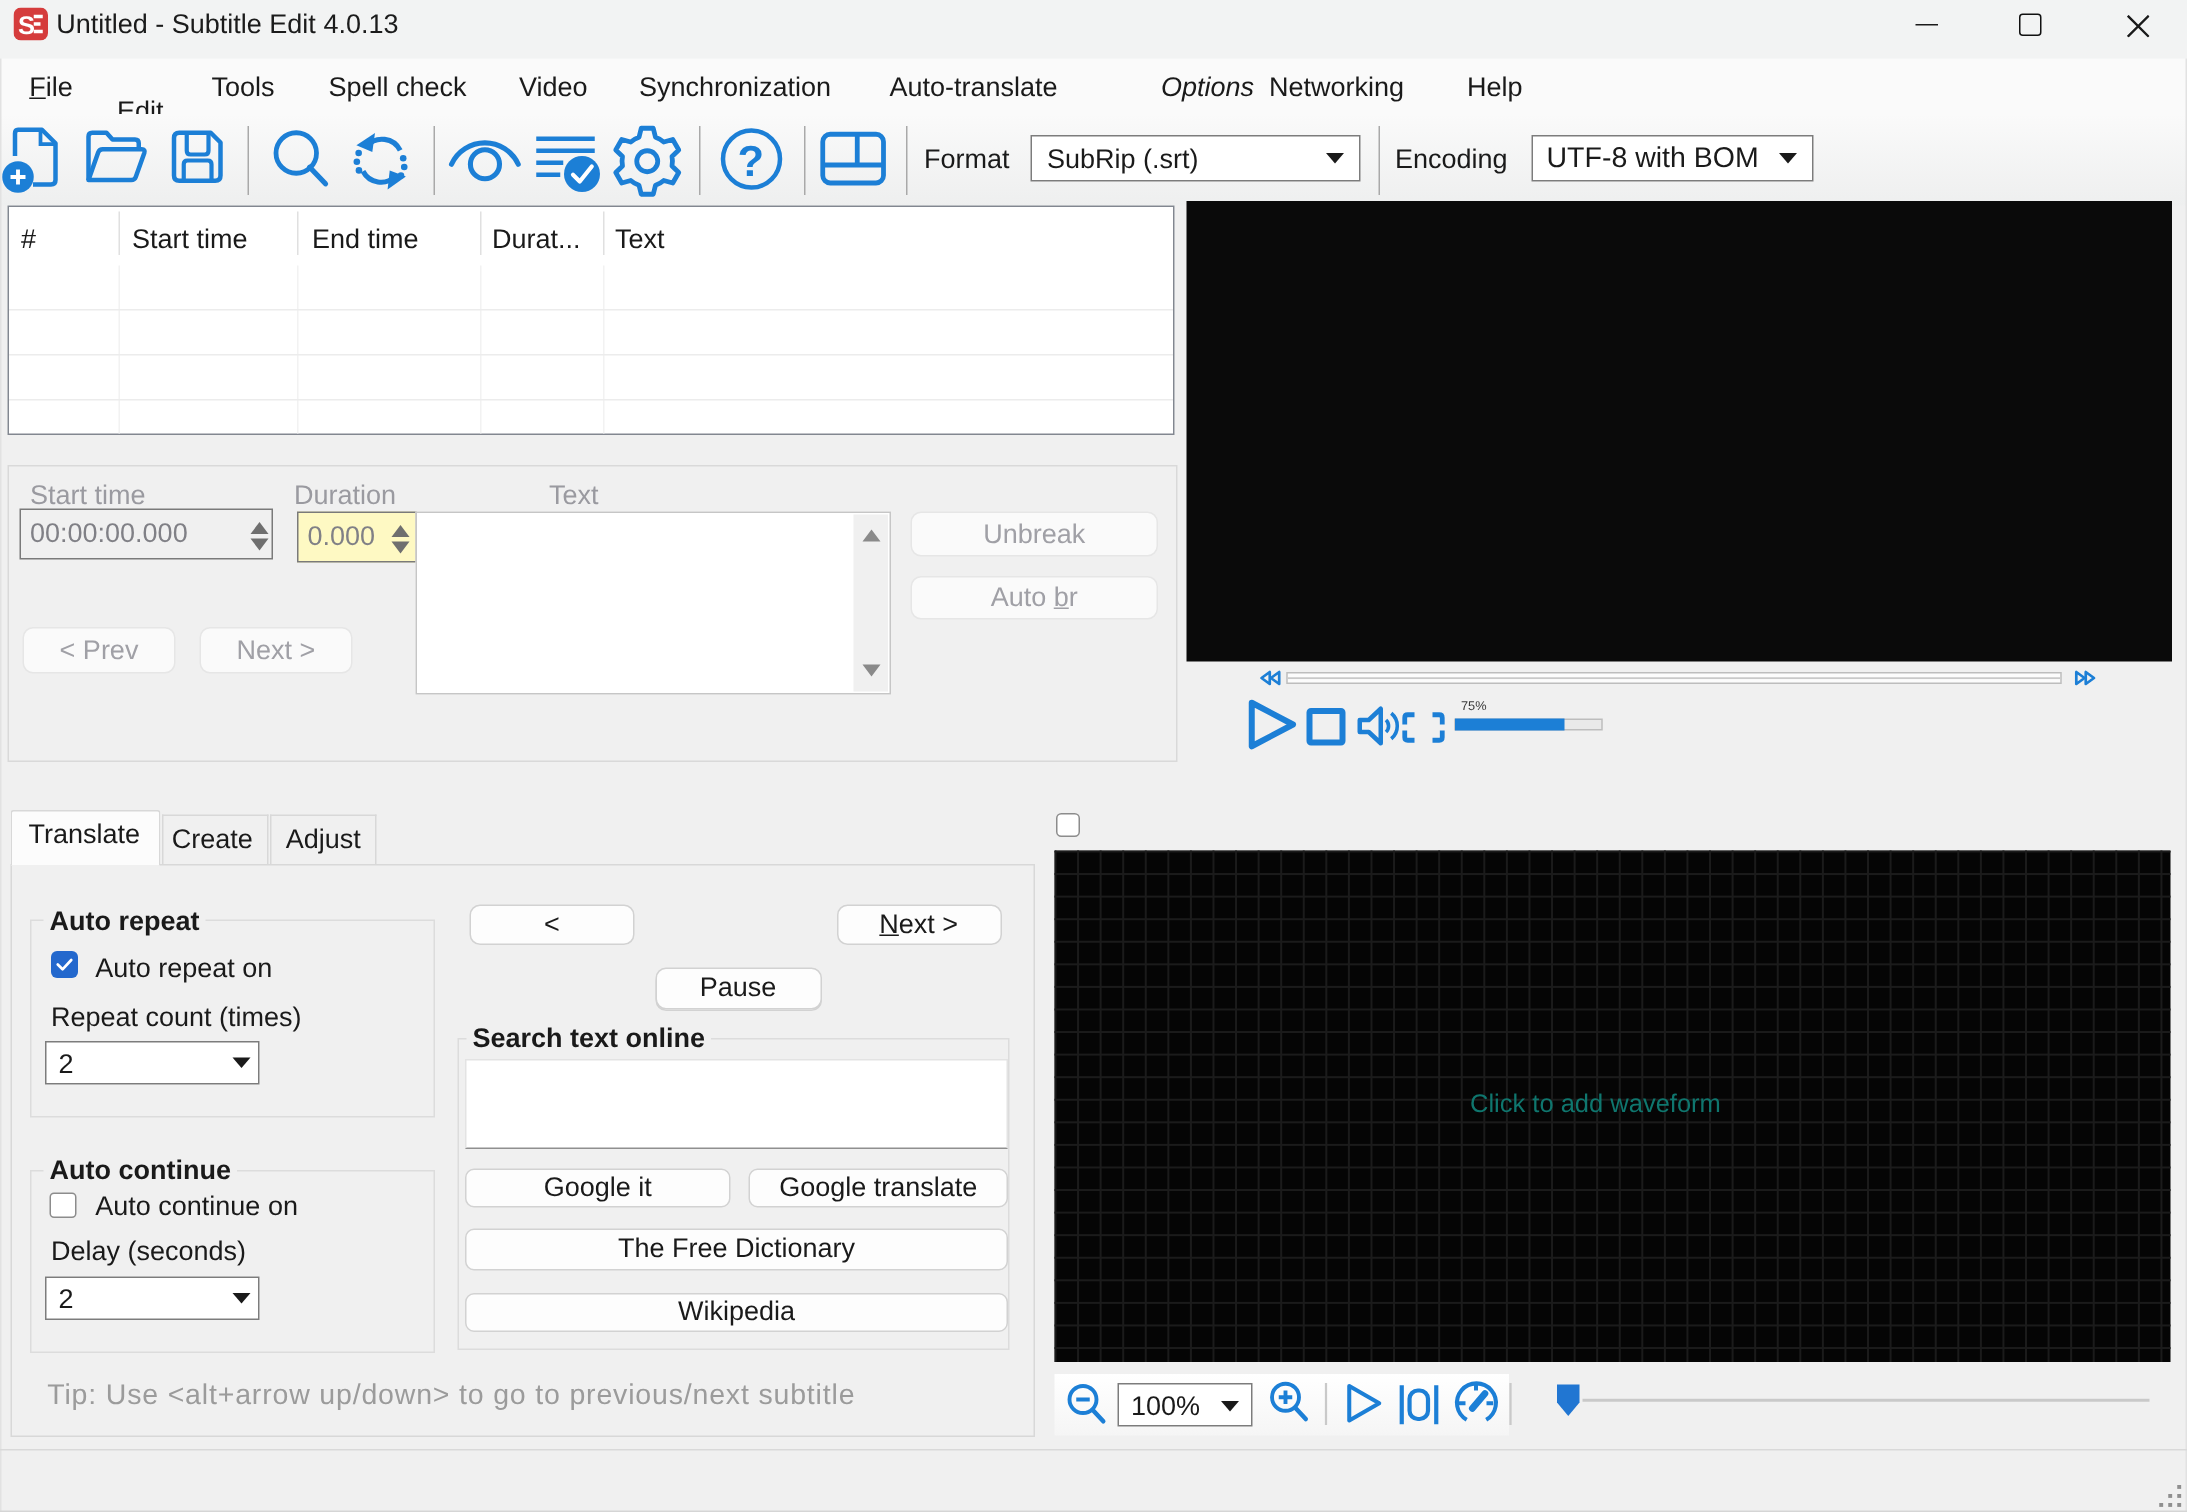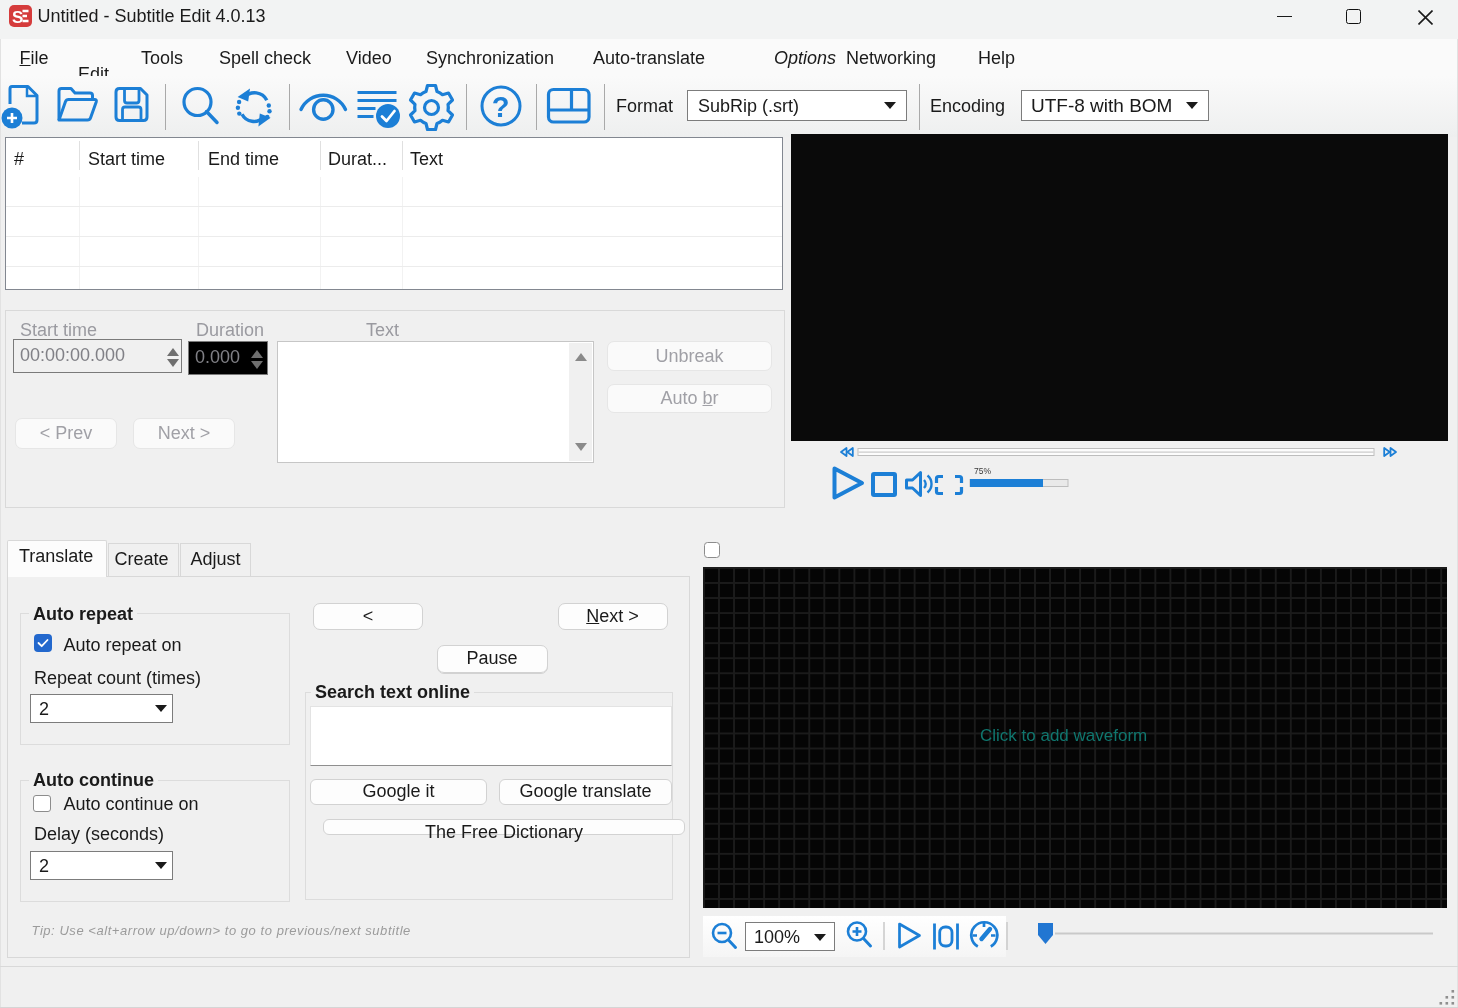--- a/index.html
+++ b/index.html
@@ -138,21 +138,21 @@
 </div>
 
 <div class="abs" style="left:5px;top:310px;width:780px;height:198px;border:1px solid #d9d9d9;box-sizing:border-box;"></div>
 <div class="abs t15 gray" style="left:20px;top:320px;">Start time</div>
 <div class="abs" style="left:13px;top:339px;width:169px;height:34px;border:1px solid #7a7a7a;box-sizing:border-box;background:#f0f0f0;">
   <div class="abs" style="left:6px;top:5px;font-size:18px;line-height:20px;color:#808086;white-space:nowrap;">00:00:00.000</div>
   <div class="abs" style="left:153px;top:8px;width:0;height:0;border-left:6px solid transparent;border-right:6px solid transparent;border-bottom:8px solid #6f6f6f;"></div>
   <div class="abs" style="left:153px;top:19px;width:0;height:0;border-left:6px solid transparent;border-right:6px solid transparent;border-top:8px solid #6f6f6f;"></div>
 </div>
 <div class="abs t15 gray" style="left:196px;top:320px;">Duration</div>
-<div class="abs" style="left:188px;top:341px;width:80px;height:34px;border:1px solid #7a7a7a;box-sizing:border-box;background:#000000;">
+<div class="abs" style="left:198px;top:341px;width:80px;height:34px;border:1px solid #7a7a7a;box-sizing:border-box;background:#fef9c3;">
   <div class="abs" style="left:6px;top:5px;font-size:18px;line-height:20px;color:#808086;white-space:nowrap;">0.000</div>
   <div class="abs" style="left:62px;top:8px;width:0;height:0;border-left:6px solid transparent;border-right:6px solid transparent;border-bottom:8px solid #6f6f6f;"></div>
   <div class="abs" style="left:62px;top:19px;width:0;height:0;border-left:6px solid transparent;border-right:6px solid transparent;border-top:8px solid #6f6f6f;"></div>
 </div>
 <div class="abs t15 gray" style="left:366px;top:320px;">Text</div>
 <div class="abs" style="left:277px;top:341px;width:317px;height:122px;background:#fff;border:1px solid #c6c6c6;box-sizing:border-box;">
   <div class="abs" style="left:291px;top:1px;width:23px;height:118px;background:#f0f0f0;"></div>
   <div class="abs" style="left:297px;top:11px;width:0;height:0;border-left:6px solid transparent;border-right:6px solid transparent;border-bottom:8px solid #8a8a8a;"></div>
   <div class="abs" style="left:297px;top:101px;width:0;height:0;border-left:6px solid transparent;border-right:6px solid transparent;border-top:8px solid #8a8a8a;"></div>
 </div>
@@ -217,23 +217,24 @@
 <div class="btn" style="left:313px;top:602.5px;width:110px;height:27.5px;line-height:25px;border-radius:7px;">&lt;</div>
 <div class="btn" style="left:436.5px;top:602.5px;width:111px;height:27.5px;line-height:25px;border-radius:7px;margin-top:44px;"><span style="text-decoration:underline">P</span>lay</div>
 <div class="btn" style="left:557.5px;top:602.5px;width:110px;height:27.5px;line-height:25px;border-radius:7px;"><span style="text-decoration:underline">N</span>ext &gt;</div>
 <div class="btn" style="left:436.5px;top:644.5px;width:111px;height:28px;line-height:25.5px;border-radius:7px;">Pause</div>
 
 <div class="gbox" style="left:305px;top:692px;width:368px;height:208px;"></div>
 <div class="grouplabel" style="left:311px;top:682px;">Search text online</div>
 <div class="abs" style="left:309.5px;top:706px;width:362.5px;height:60px;background:#fff;border:1px solid #e3e3e3;border-bottom:1.5px solid #8f8f8f;box-sizing:border-box;"></div>
 <div class="btn" style="left:310px;top:778.5px;width:177px;height:26px;line-height:23.5px;border-radius:6px;">Google it</div>
 <div class="btn" style="left:499px;top:778.5px;width:173px;height:26px;line-height:23.5px;border-radius:6px;">Google translate</div>
-<div class="btn" style="left:323px;top:819px;width:362px;height:16px;line-height:25.5px;border-radius:6px;">The Free Dictionary</div>
-
-<div class="abs" style="left:31.5px;top:920px;font-size:13px;line-height:21px;letter-spacing:0.55px;color:#9b9b9b;white-space:nowrap;font-style:italic;">Tip: Use &lt;alt+arrow up/down&gt; to go to previous/next subtitle</div>
+<div class="btn" style="left:310px;top:819px;width:362px;height:28px;line-height:25.5px;border-radius:6px;">The Free Dictionary</div>
+<div class="btn" style="left:310px;top:861.5px;width:362px;height:26px;line-height:23.5px;border-radius:6px;">Wikipedia</div>
+
+<div class="abs" style="left:31.5px;top:920px;font-size:19px;line-height:21px;letter-spacing:0.55px;color:#9b9b9b;white-space:nowrap;">Tip: Use &lt;alt+arrow up/down&gt; to go to previous/next subtitle</div>
 
 <div class="abs" style="left:704px;top:542px;width:16px;height:16px;background:#fff;border:1.5px solid #8c8c8c;border-radius:3.5px;box-sizing:border-box;"></div>
 <div class="abs" style="left:703px;top:567px;width:744px;height:341px;background:#050505;
   background-image:linear-gradient(to right,#1b1b1b 1.5px,transparent 1.5px),linear-gradient(to bottom,#1b1b1b 1.5px,transparent 1.5px);
   background-size:15.05px 15.05px;"></div>
 <div class="abs" style="left:980px;top:726px;font-size:17px;color:#0f766e;white-space:nowrap;">Click to add waveform</div>
 
 <div class="abs" style="left:703px;top:916px;width:303px;height:41px;background:linear-gradient(#ffffff,#f5f5f5);"></div>
 <svg class="abs" style="left:703px;top:914px;" width="740" height="45" viewBox="0 0 740 45">
 <g stroke="#1c7fd6" fill="none" stroke-width="2.6">

